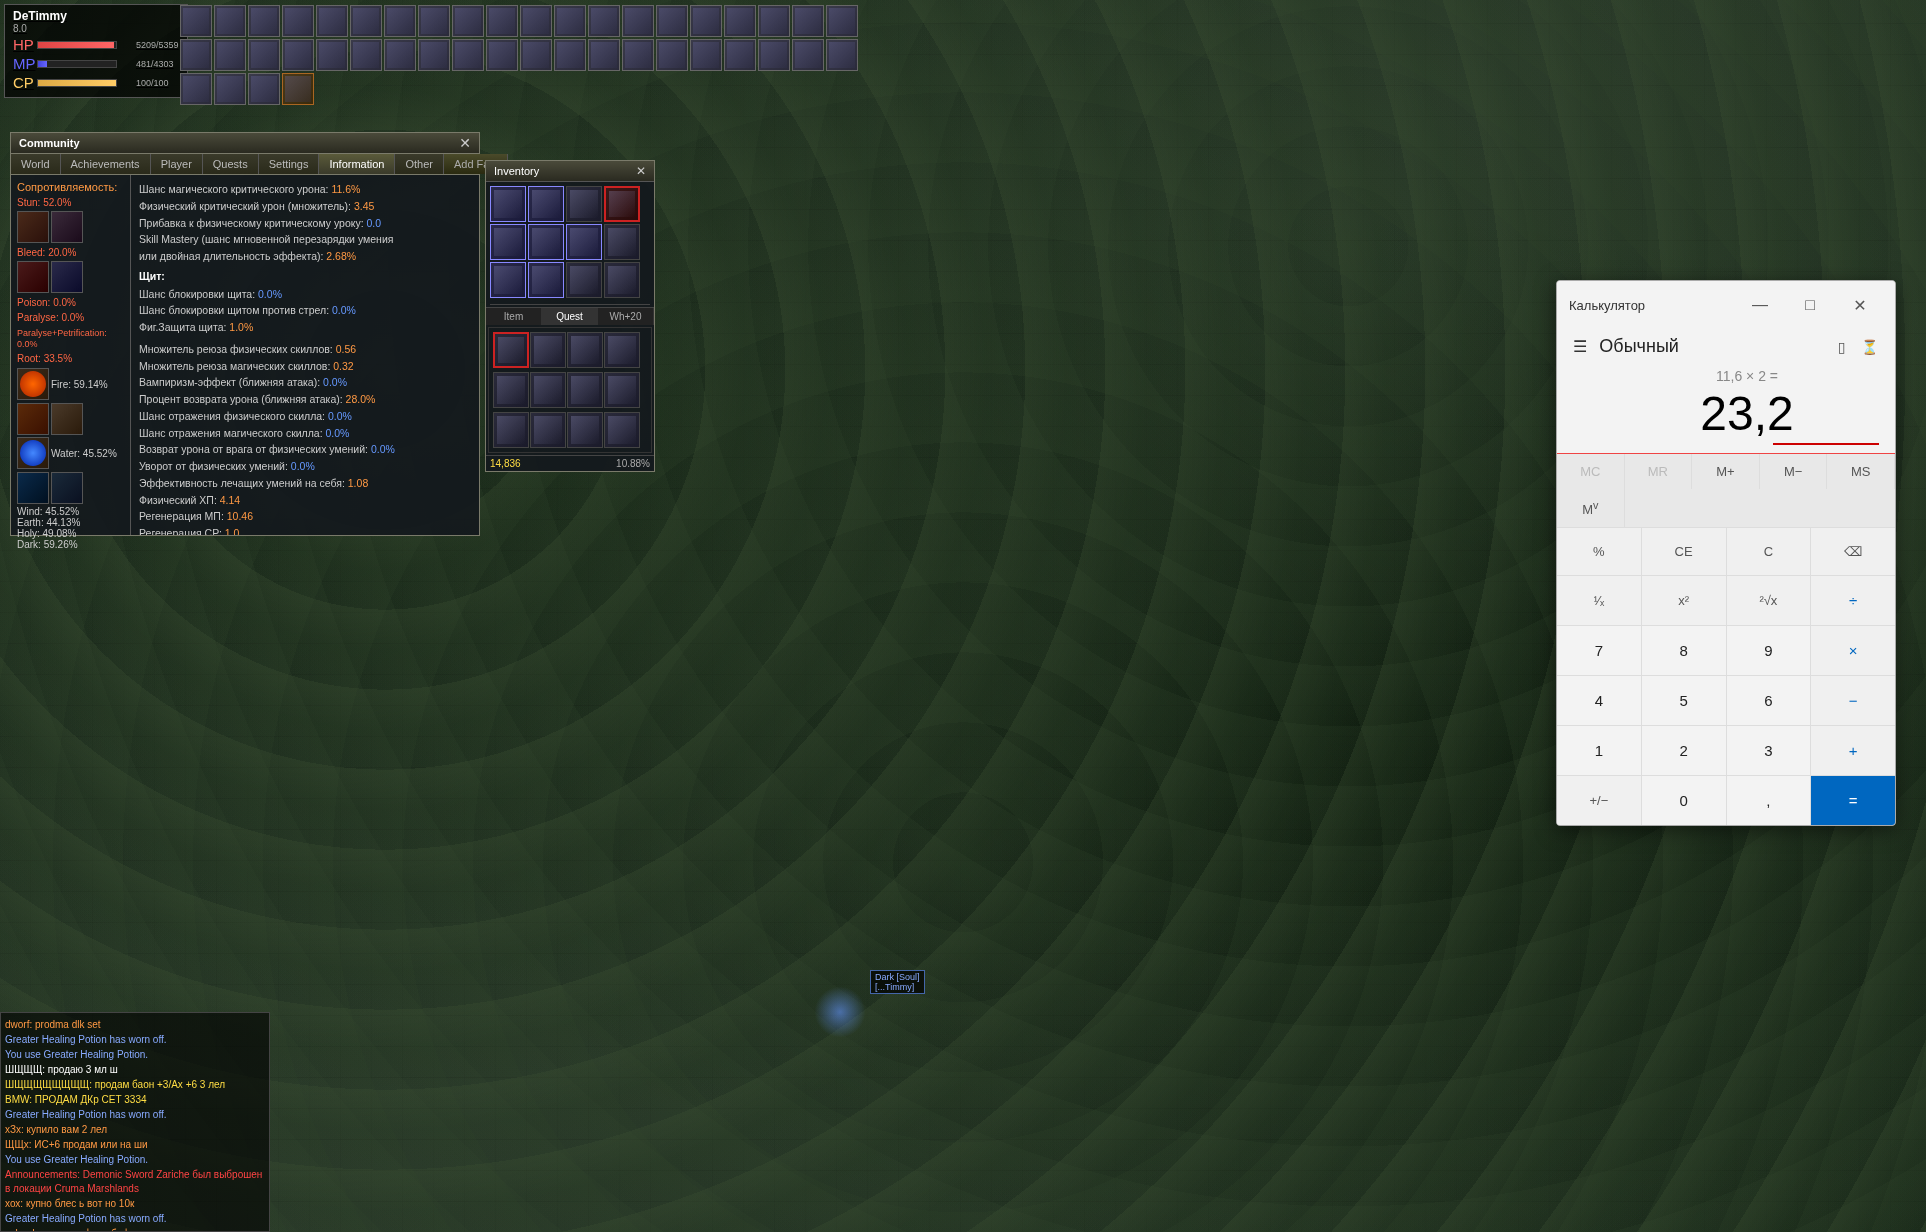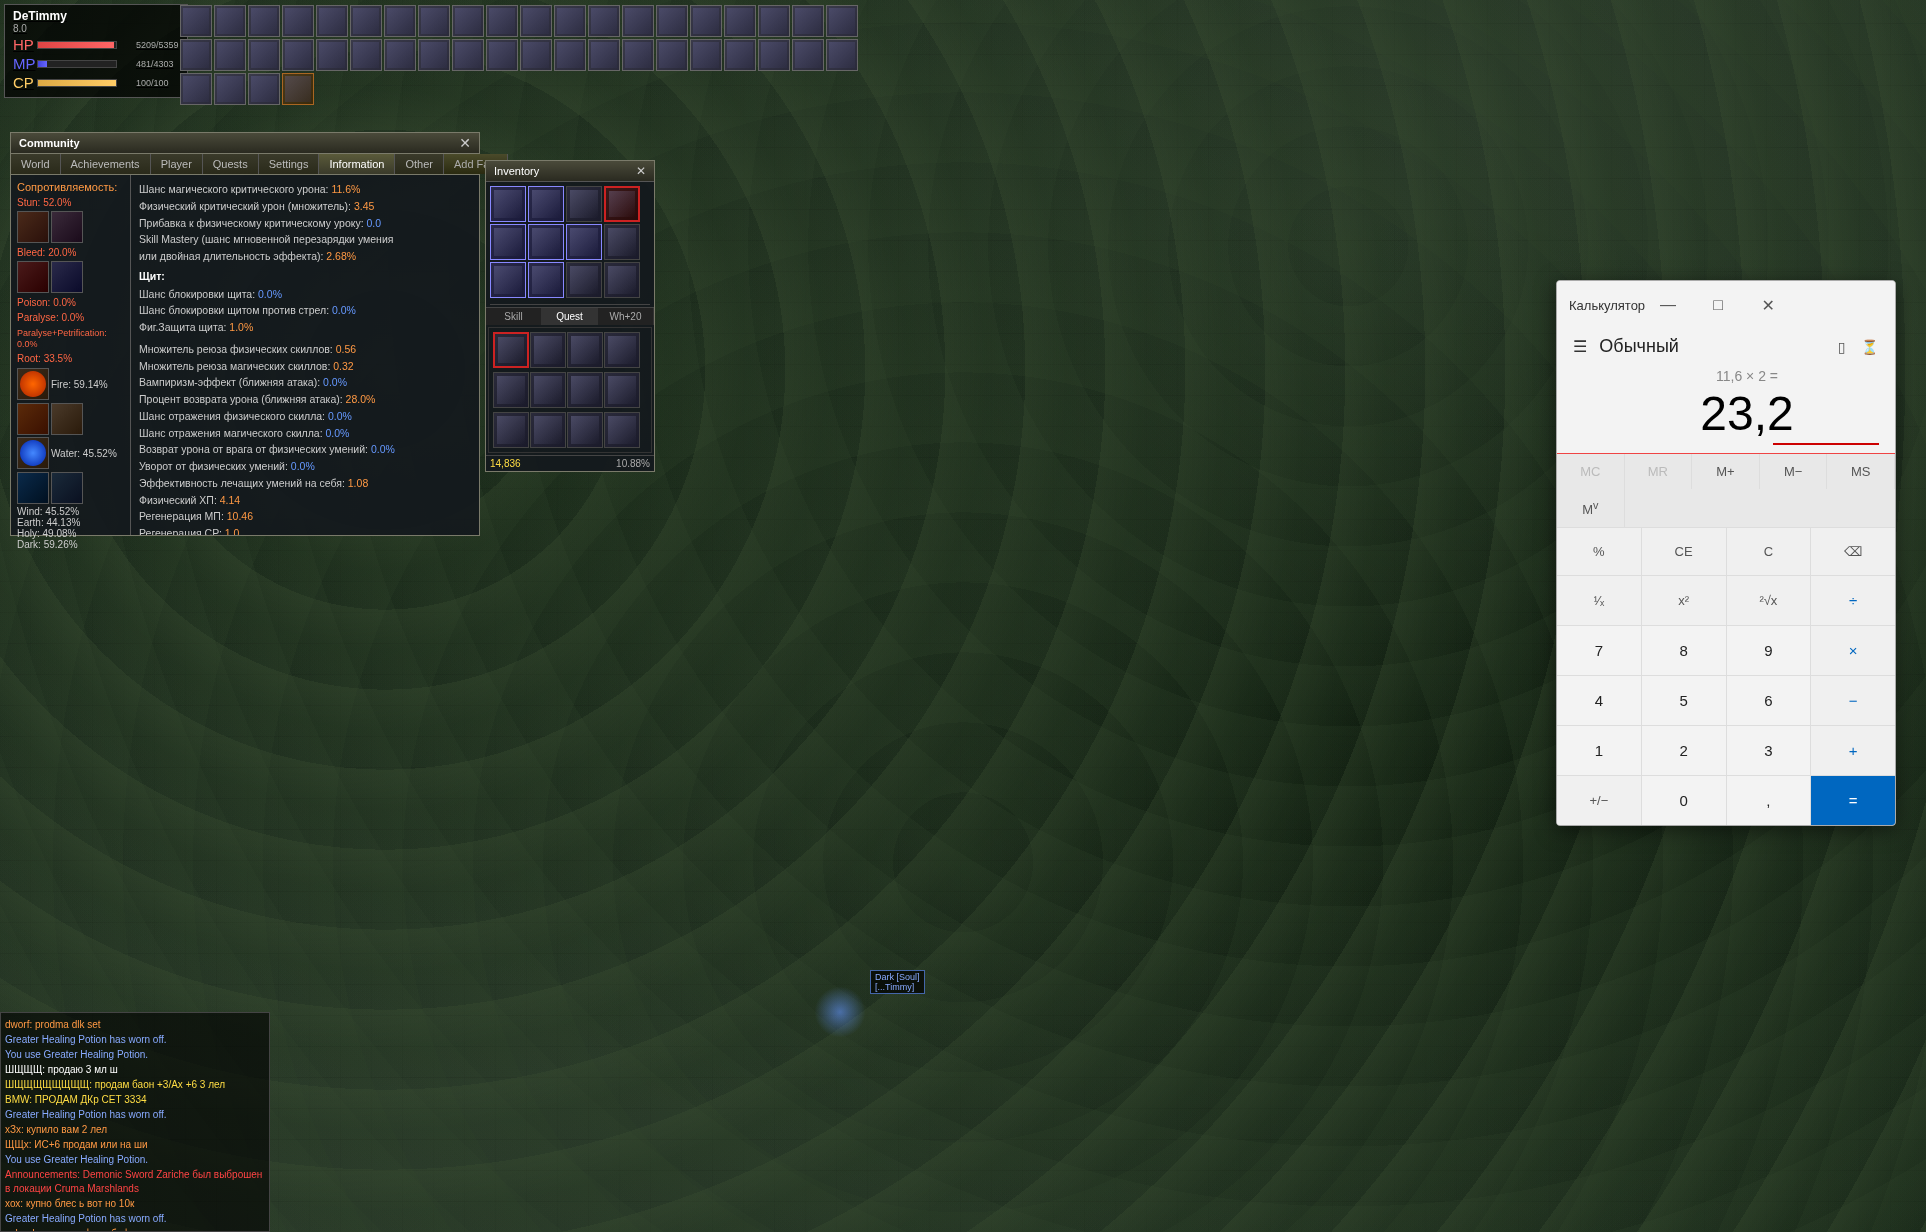--- a/index.html
+++ b/index.html
@@ -293,20 +293,21 @@
       box-shadow: 0 4px 20px rgba(0,0,0,0.5);
       border-radius: 4px;
       overflow: hidden;
       font-family: 'Segoe UI', sans-serif;
     }
     .calc-titlebar {
       background: #f3f3f3;
       padding: 8px 12px;
       display: flex;
       align-items: center;
+      justify-content: space-between;
       border-bottom: none;
     }
     .calc-title-text {
       font-size: 13px;
       color: #333;
     }
     .calc-window-btns {
       display: flex;
       gap: 4px;
     }
@@ -742,21 +743,21 @@
     <div class="inv-slot equipped"></div>
     <div class="inv-slot equipped"></div>
     <div class="inv-slot"></div>
     <div class="inv-slot equipped"></div>
     <div class="inv-slot equipped"></div>
     <div class="inv-slot"></div>
     <div class="inv-slot"></div>
   </div>
   <div class="inv-separator"></div>
   <div class="inv-tabs">
-    <div class="inv-tab">Skill</div>
+    <div class="inv-tab">Item</div>
     <div class="inv-tab active">Quest</div>
     <div class="inv-tab">Wh+20</div>
   </div>
 
   <div style="padding:2px;border:1px solid #333;margin:2px">
     <div style="display:flex;gap:1px;align-items:center;padding:2px">
       <div class="inv-slot" style="border:2px solid #cc2222;"></div>
       <div class="inv-slot"></div>
       <div class="inv-slot"></div>
       <div class="inv-slot"></div>

